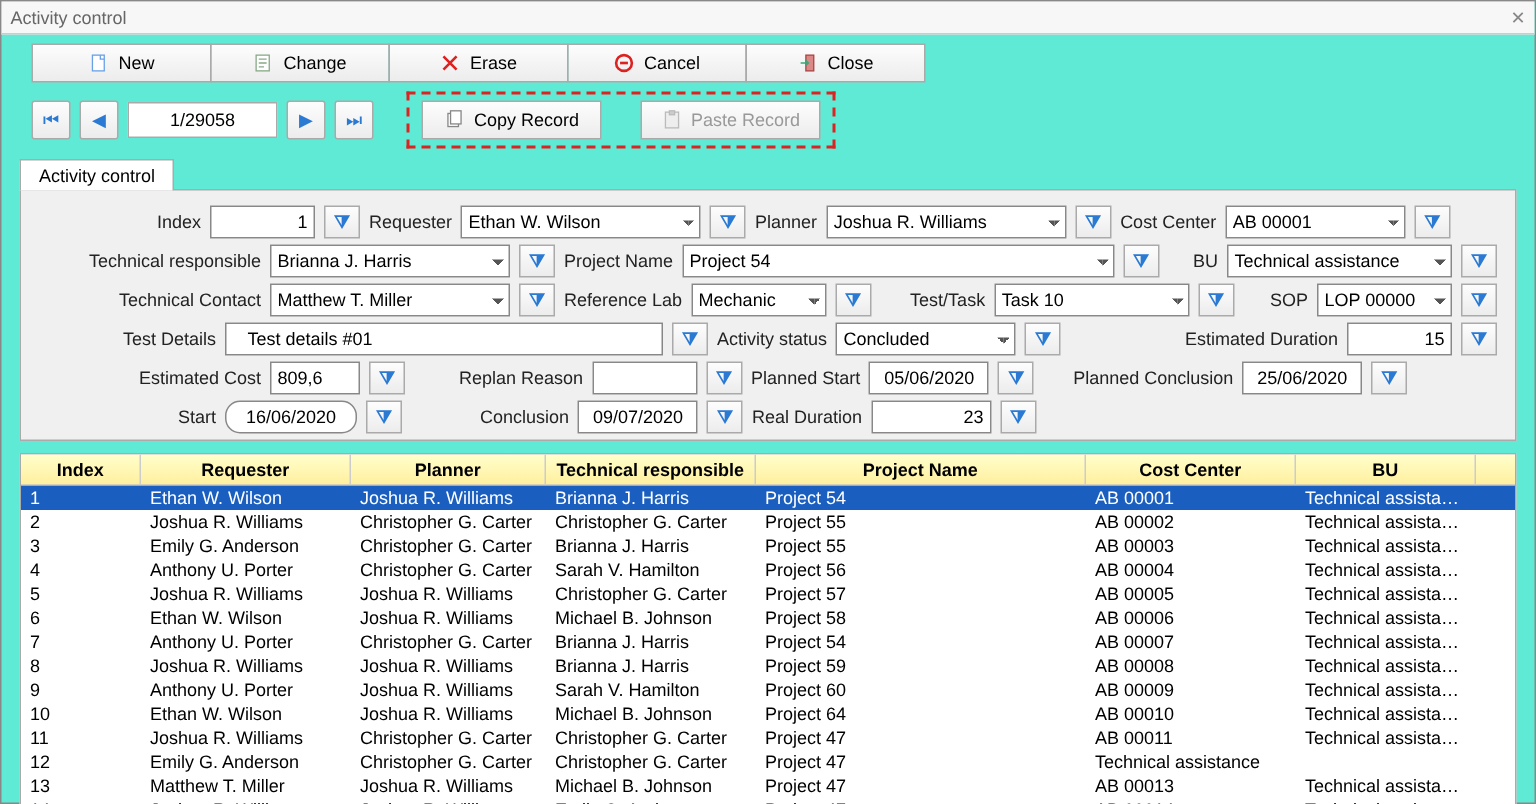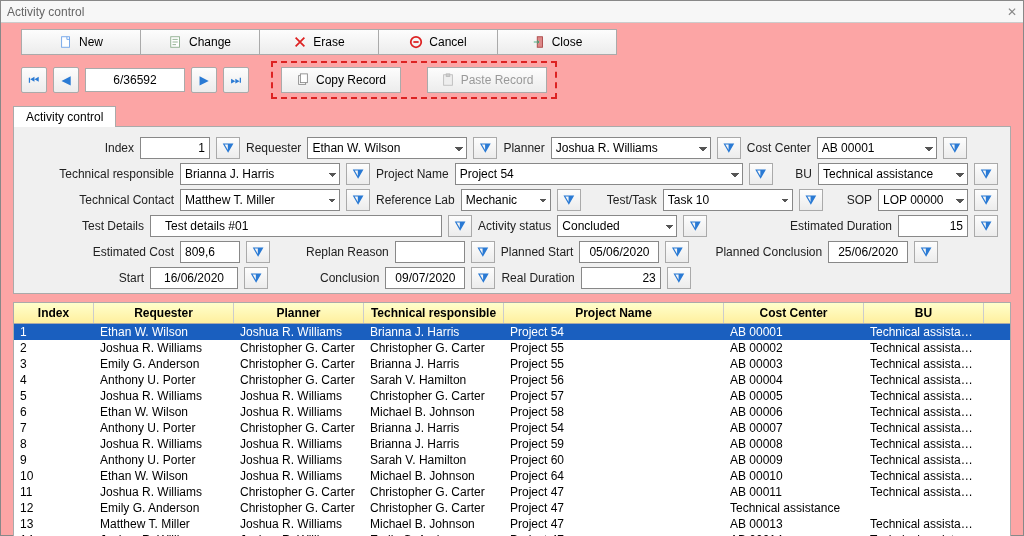--- a/index.html
+++ b/index.html
@@ -1,17 +1,17 @@
 <!DOCTYPE html>
 <html><head>
 <meta charset="utf-8">
 <style>
   * { box-sizing: border-box; font-family: "Segoe UI", Tahoma, sans-serif; font-size: 12px; }
   body { margin:0; background:#fff; }
-  .window { width:1024px; height:536px; border:1px solid #888; background:#fca5a5; position:relative; }
+  .window { width:1024px; height:536px; border:1px solid #888; background:#5eead4; position:relative; }
   .titlebar { height:22px; line-height:22px; padding:0 6px; color:#666; display:flex; justify-content:space-between; border-bottom:1px solid #ccc; background:#f7f7f7;}
   .close-x { cursor:default; color:#888; }
   .main-toolbar { display:flex; gap:0; padding:6px 20px 2px; }
   .tbtn { width:120px; height:26px; border:1px solid #aaa; background:linear-gradient(#fdfdfd,#ececec); display:flex; align-items:center; justify-content:center; gap:6px; margin-right:-1px; }
   .ico { width:14px; height:14px; display:inline-block; }
   .ico svg{width:14px;height:14px;display:block;}
   .nav-row { display:flex; align-items:center; gap:6px; padding:4px 20px 6px;}
   .navbtn{ width:26px; height:26px; border:1px solid #aaa; background:linear-gradient(#fdfdfd,#ececec); display:flex; align-items:center; justify-content:center; border-radius:2px;}
   .navcounter{ width:100px; height:24px; border:1px solid #aaa; background:#fff; display:flex; align-items:center; justify-content:center;}
   .copy-paste-wrap{ border:2px dashed #d22; padding:4px 8px; display:flex; gap:26px;}
@@ -95,21 +95,21 @@
   </div>
 
   <div class="nav-row">
     <div class="navbtn">
         <span style="color:#2a7ad4">⏮</span>
       </div>
     <div class="navbtn">
         <span style="color:#2a7ad4">◀</span>
       </div>
     <div class="navcounter">
-        <span>6/36592</span>
+        <span>1/29058</span>
       </div>
     <div class="navbtn">
         <span style="color:#2a7ad4">▶</span>
       </div>
     <div class="navbtn">
         <span style="color:#2a7ad4">⏭</span>
       </div>
     <div style="width:10px"></div>
     <div class="copy-paste-wrap">
       <div class="cpbtn">
@@ -239,21 +239,21 @@
           </div>
         <span class="lbl" style="margin-left:20px">Planned Conclusion</span>
         <input class="inp" style="width: 80px; text-align: center;" value="25/06/2020">
         <div class="filterbtn">
             <span class="funnel">⧩</span>
           </div>
       </div>
 
       <div class="frow">
         <span class="lbl" style="width:118px">Start</span>
-        <input class="inp" style="width: 88px; text-align: center;" value="16/06/2020">
+        <input class="inp" style="width: 88px; text-align: center; border-radius: 10px;" value="16/06/2020">
         <div class="filterbtn">
             <span class="funnel">⧩</span>
           </div>
         <span class="lbl" style="margin-left:46px">Conclusion</span>
         <input class="inp" style="width: 80px; text-align: center;" value="09/07/2020">
         <div class="filterbtn">
             <span class="funnel">⧩</span>
           </div>
         <span class="lbl">Real Duration</span>
         <input class="inp" style="width: 80px; text-align: right;" value="23">

